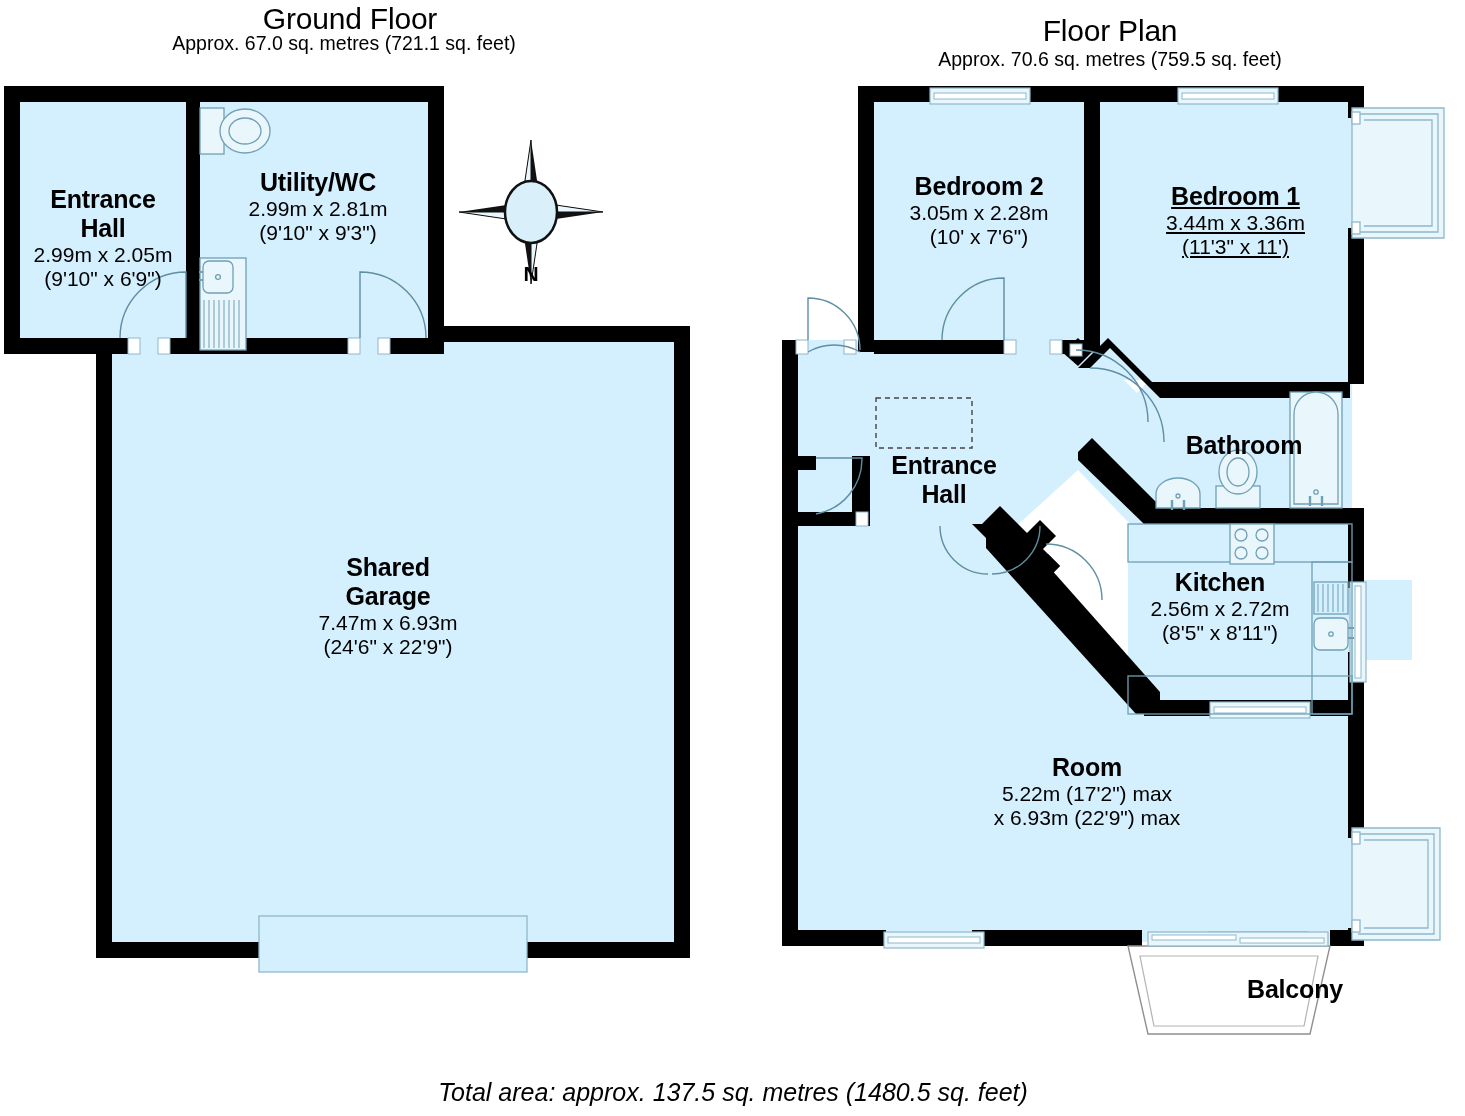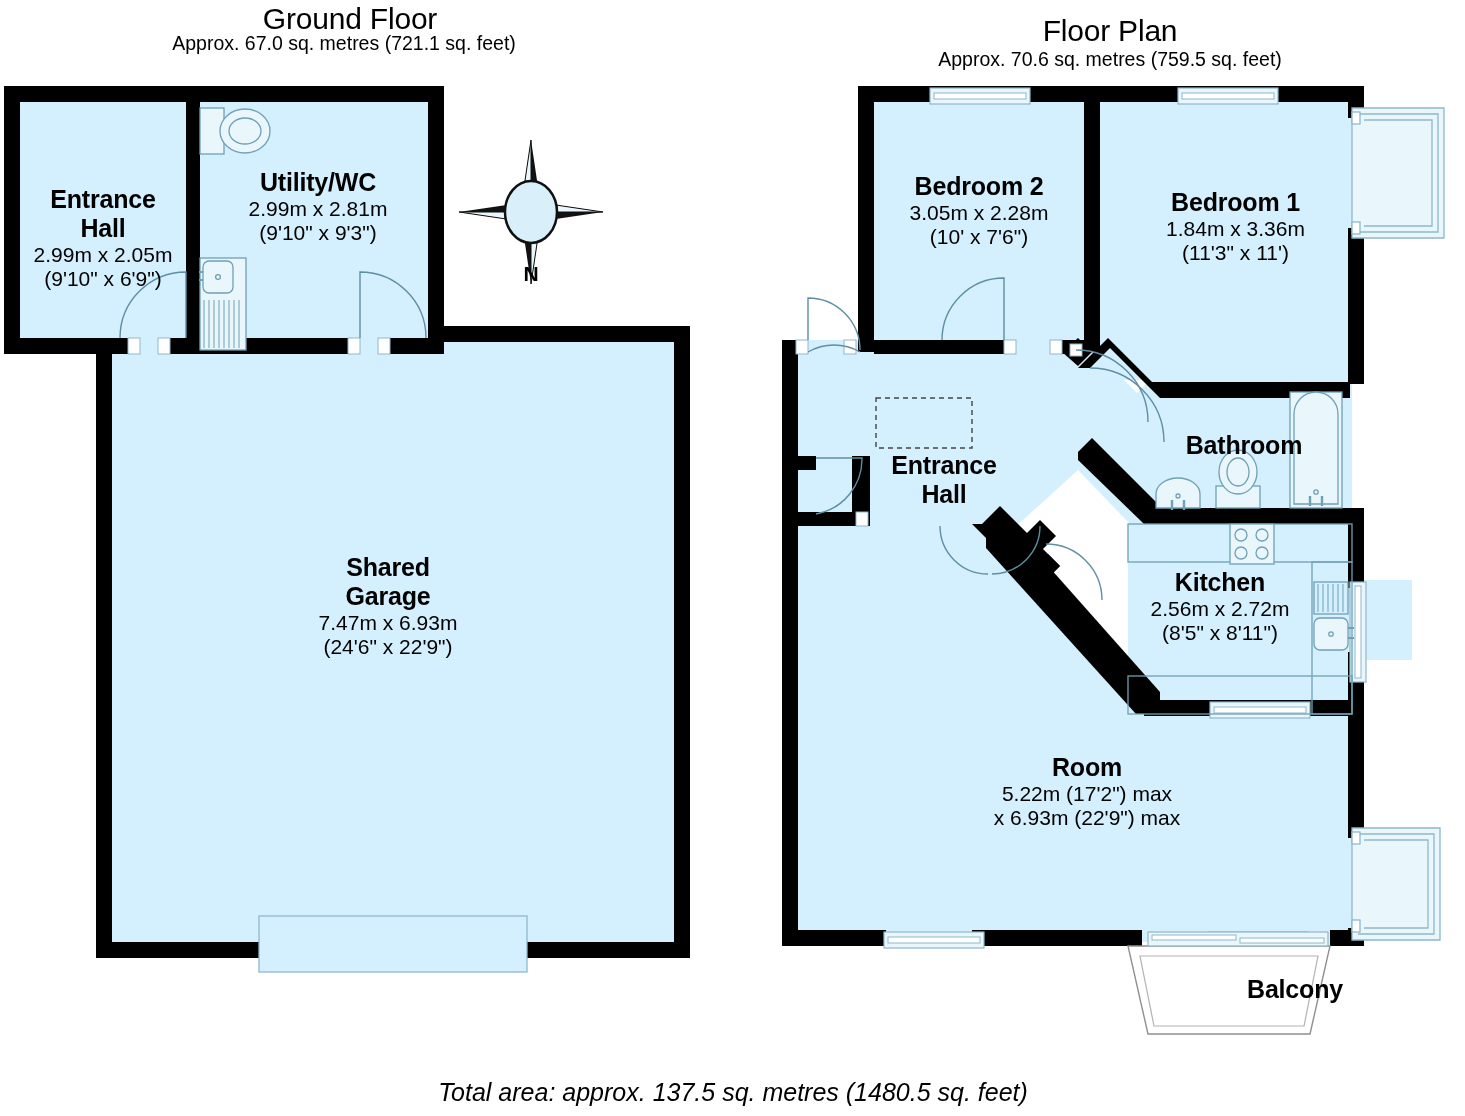--- a/index.html
+++ b/index.html
@@ -398,23 +398,23 @@
   </div>
 
   <div class="txt compass-n" style="left:501px; top:262px; width:60px;">N</div>
 
   <div class="room-block" style="left:872px; top:172px; width:214px;">
     <span class="room-name">Bedroom 2</span>
     <span class="room-dims">3.05m x 2.28m</span>
     <span class="room-dims">(10' x 7'6")</span>
   </div>
 
-  <div class="room-block" style="left:1100px; top:188px; width:271px;">
+  <div class="room-block" style="left:1100px; top:182px; width:271px;text-decoration:underline;">
     <span class="room-name">Bedroom 1</span>
-    <span class="room-dims">1.84m x 3.36m</span>
+    <span class="room-dims">3.44m x 3.36m</span>
     <span class="room-dims">(11'3" x 11')</span>
   </div>
 
   <div class="room-block" style="left:840px; top:451px; width:208px;">
     <span class="room-name">Entrance</span>
     <span class="room-name">Hall</span>
   </div>
 
   <div class="room-block" style="left:1136px; top:431px; width:216px;">
     <span class="room-name">Bathroom</span>

